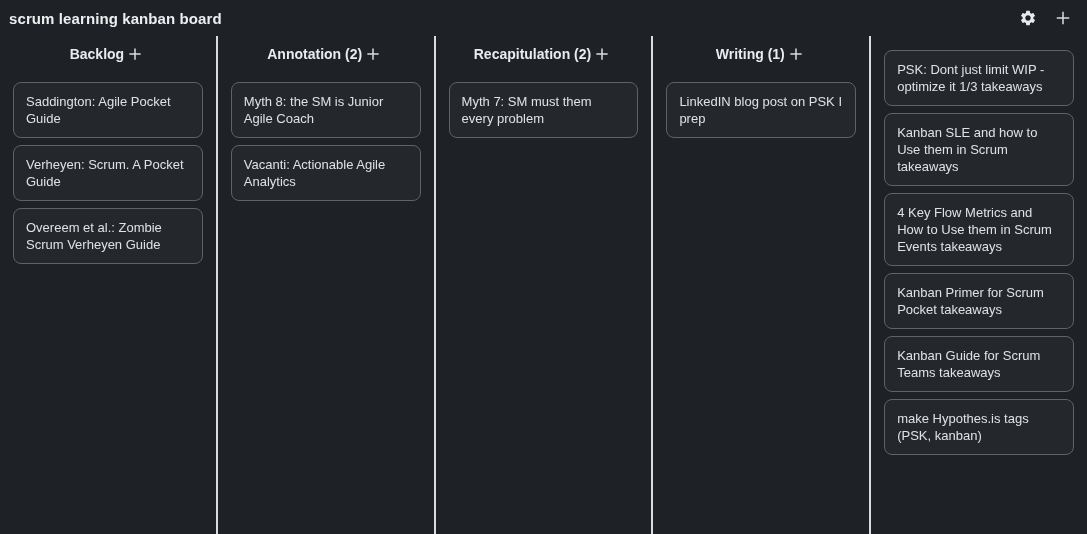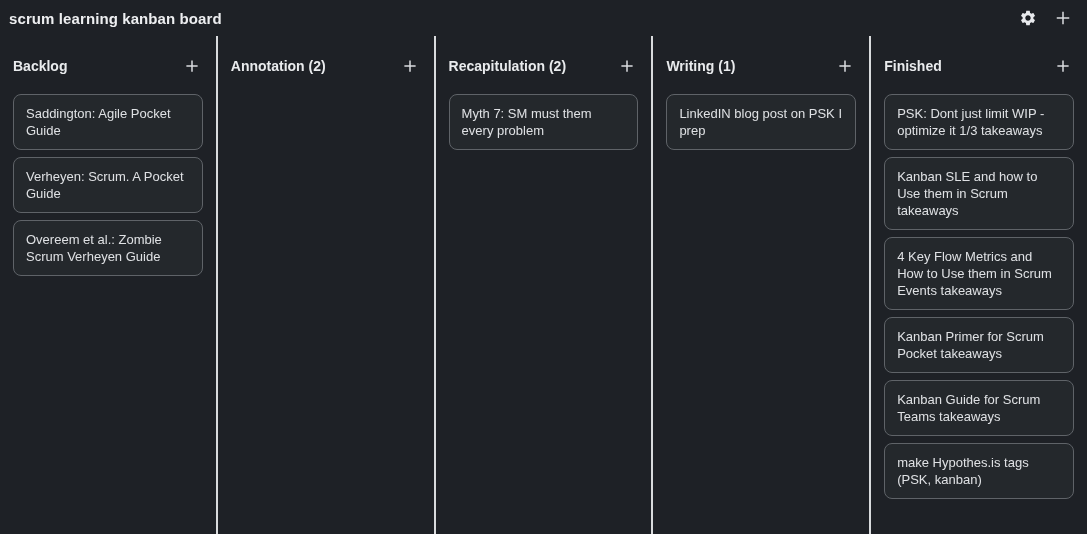--- a/index.html
+++ b/index.html
@@ -49,23 +49,23 @@
     min-width: 0;
     padding: 0 13px;
     display: flex;
     flex-direction: column;
     border-right: 2px solid #d9dbdd;
   }
   .column:last-child { border-right: none; }
   .col-header {
     display: flex;
     align-items: center;
-    justify-content: space-between;
+    justify-content: center;
     height: 28px;
-    margin-top: 16px;
+    margin-top: 4px;
     flex: 0 0 auto;
   }
   .col-title {
     font-size: 14px;
     font-weight: 700;
     color: #e9ebed;
     white-space: nowrap;
     overflow: hidden;
   }
   .cards {
@@ -135,20 +135,24 @@
       <div class="col-header">
         <span class="col-title">Annotation (2)</span>
         <button class="icon-btn">
           <span style="display:flex;">
             <svg width="18" height="18" viewBox="0 0 24 24">
                 <path d="M12 4.5v15M4.5 12h15" stroke="#dadce0" stroke-width="2" fill="none"></path>
               </svg>
           </span>
         </button>
       </div>
+      <div class="cards">
+        <div class="card">Myth 8: the SM is Junior Agile Coach</div>
+        <div class="card">Vacanti: Actionable Agile Analytics</div>
+      </div>
     </section>
 
     <section class="column">
       <div class="col-header">
         <span class="col-title">Recapitulation (2)</span>
         <button class="icon-btn">
           <span style="display:flex;">
             <svg width="18" height="18" viewBox="0 0 24 24">
                 <path d="M12 4.5v15M4.5 12h15" stroke="#dadce0" stroke-width="2" fill="none"></path>
               </svg>
@@ -170,30 +174,20 @@
               </svg>
           </span>
         </button>
       </div>
       <div class="cards">
         <div class="card">LinkedIN blog post on PSK I prep</div>
       </div>
     </section>
 
     <section class="column">
-      <div class="col-header">
-        <span class="col-title">Finished</span>
-        <button class="icon-btn">
-          <span style="display:flex;">
-            <svg width="18" height="18" viewBox="0 0 24 24">
-                <path d="M12 4.5v15M4.5 12h15" stroke="#dadce0" stroke-width="2" fill="none"></path>
-              </svg>
-          </span>
-        </button>
-      </div>
       <div class="cards">
         <div class="card">PSK: Dont just limit WIP - optimize it 1/3 takeaways</div>
         <div class="card">Kanban SLE and how to Use them in Scrum takeaways</div>
         <div class="card">4 Key Flow Metrics and How to Use them in Scrum Events takeaways</div>
         <div class="card">Kanban Primer for Scrum Pocket takeaways</div>
         <div class="card">Kanban Guide for Scrum Teams takeaways</div>
         <div class="card">make Hypothes.is tags (PSK, kanban)</div>
       </div>
     </section>
 

